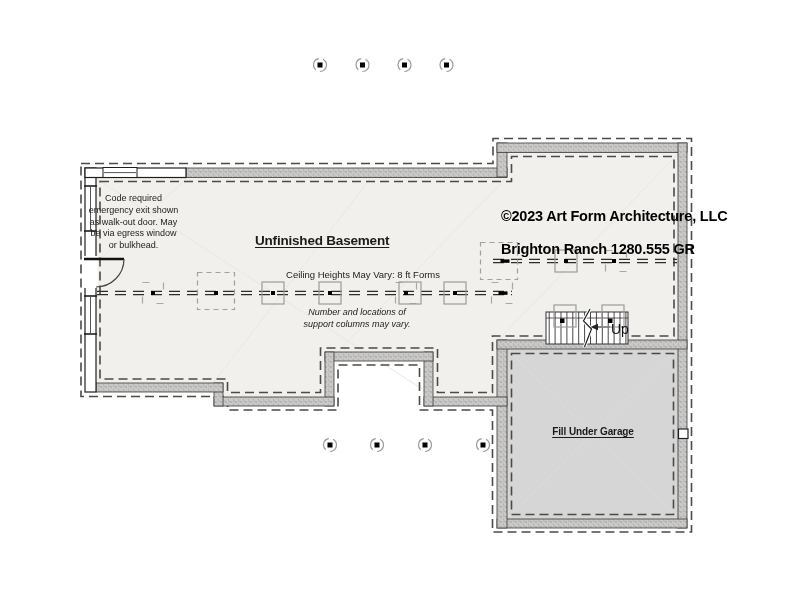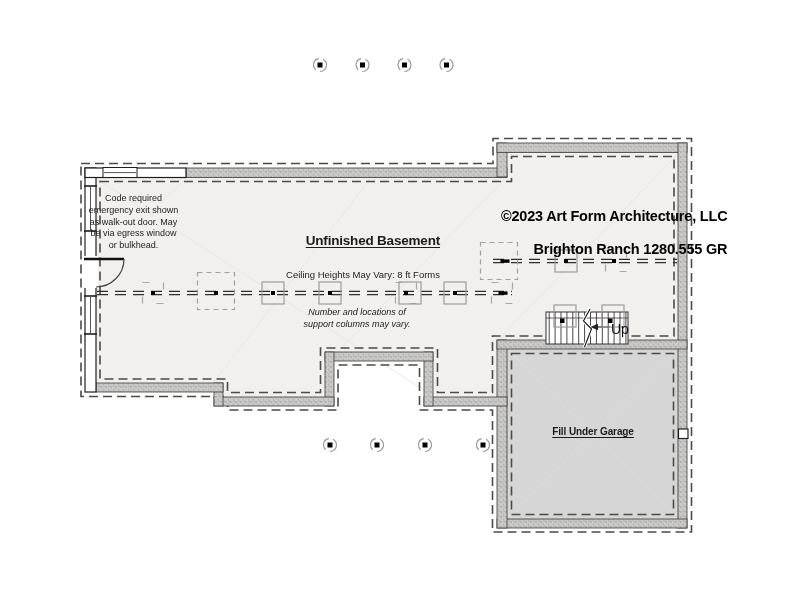--- a/index.html
+++ b/index.html
@@ -3,21 +3,21 @@
 <meta charset="utf-8">
 <style>
   html,body{margin:0;padding:0;background:#ffffff;}
   #canvas{
     position:relative;width:800px;height:599px;background:#fde047;overflow:hidden;
     font-family:"Liberation Sans", sans-serif;color:#1b1b1b;
   }
   #plan-svg{position:absolute;left:0;top:0;}
   .txt{position:absolute;white-space:pre-line;}
   .note{font-size:9px;line-height:11.8px;text-align:center;color:#222;}
-  .room-title{font-size:13.5px;font-weight:bold;text-decoration:underline;text-underline-offset:2px;text-align:right;letter-spacing:-0.2px;}
+  .room-title{font-size:13.5px;font-weight:bold;text-decoration:underline;text-underline-offset:2px;text-align:left;letter-spacing:-0.2px;}
   .room-sub{font-size:9.5px;text-align:right;margin-top:3px;color:#222;}
   .brand{font-size:14.5px;font-weight:bold;line-height:16.5px;letter-spacing:-0.2px;color:#000;}
   .garage-label{font-size:10px;font-weight:bold;text-decoration:underline;text-underline-offset:2px;text-align:center;letter-spacing:-0.1px;}
   .up-label{font-size:14px;color:#111;}
 </style>
 </head>
 <body>
 
 <div id="canvas">
 
@@ -201,21 +201,21 @@
   </g>
 </svg>
 
 <div class="txt note" style="left:86px;top:193px;width:95px;">Code required emergency exit shown as walk-out door. May be via egress window or bulkhead.</div>
 
 <div class="txt" style="left:255px;top:215px;width:185px;">
   <div class="room-title">Unfinished Basement</div>
   <div class="room-sub">Ceiling Heights May Vary: 8 ft Forms</div>
 </div>
 
-<div class="txt brand" style="left:501px;top:191px;text-align:right;">
+<div class="txt brand" style="left:501px;top:191px;">
   <div>©2023 Art Form Architecture, LLC</div>
   <div>Brighton Ranch 1280.555 GR</div>
 </div>
 
 <div class="txt note" style="left:296px;top:307px;width:122px;font-style:italic;">Number and locations of support columns may vary.</div>
 
 <div class="txt garage-label" style="left:508px;top:426px;width:170px;">Fill Under Garage</div>
 
 <div class="txt up-label" style="left:611px;top:321px;">Up</div>
 

